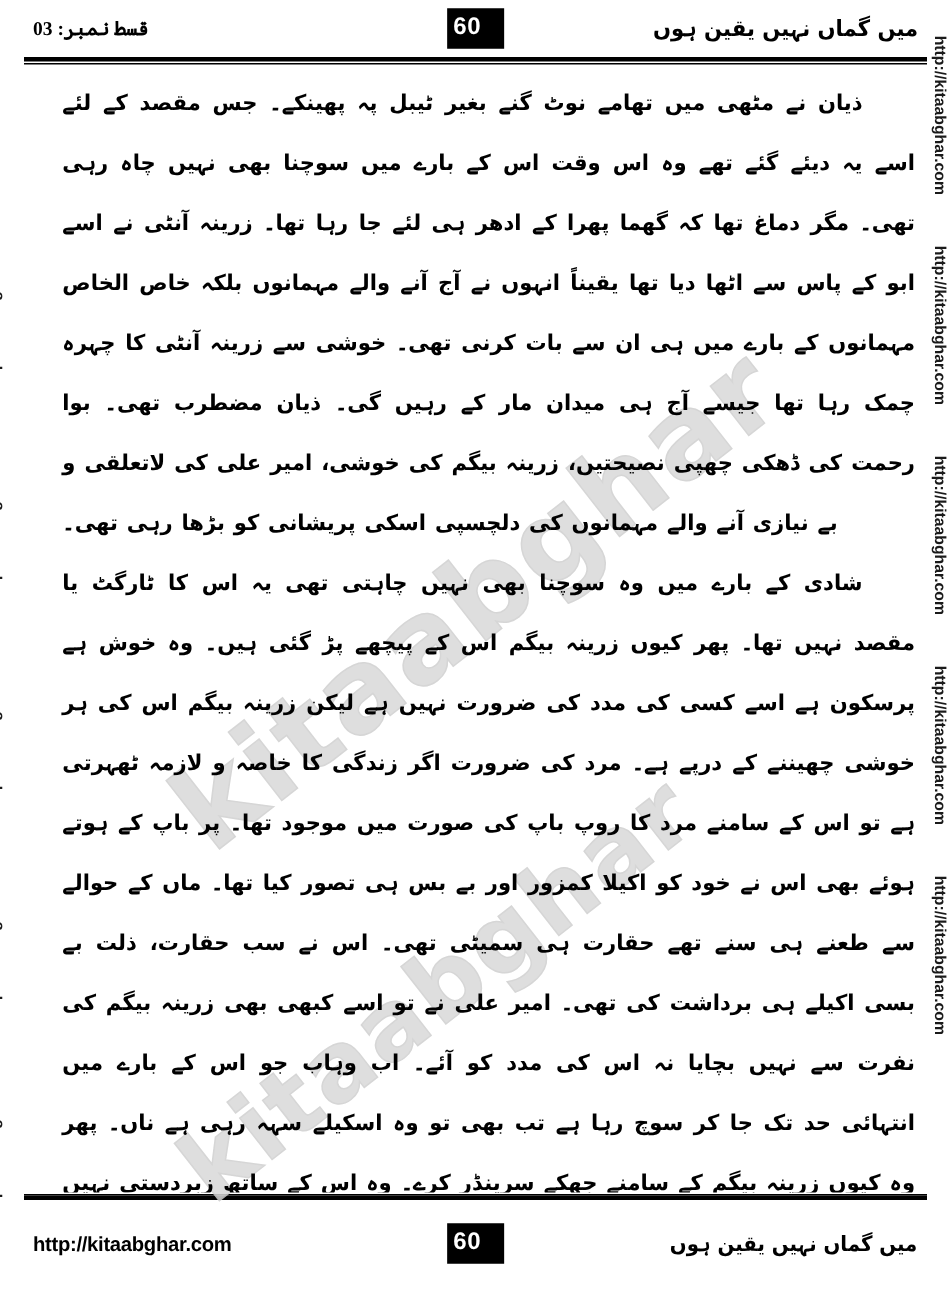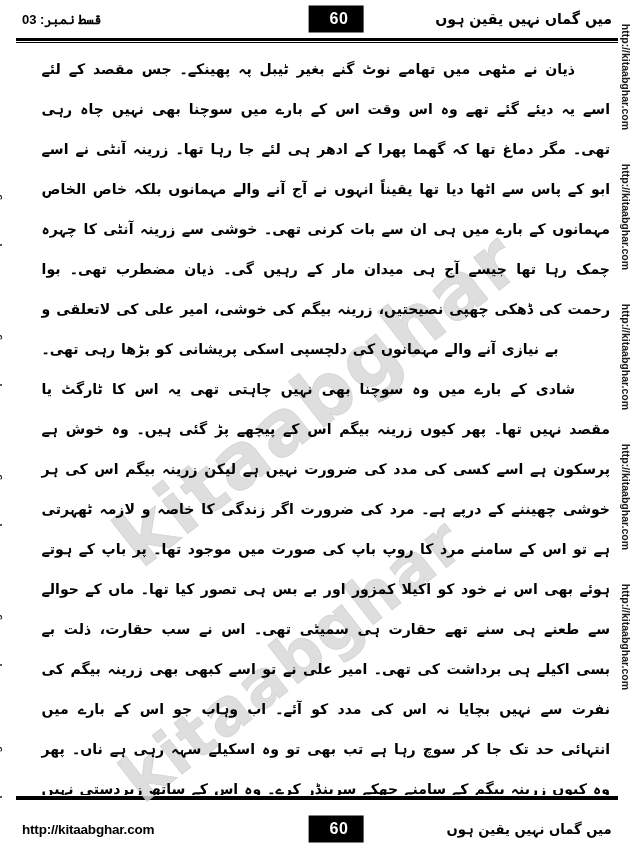--- a/index.html
+++ b/index.html
@@ -42,41 +42,40 @@
     font-family: "DejaVu Sans", "Liberation Sans", sans-serif;
     font-size: 15px;
     font-weight: 700;
     letter-spacing: -0.4px;
     white-space: nowrap;
     line-height: 1.1;
     transform: scaleX(0.94);
     transform-origin: right center;
   }
   .hdr-episode {
-    font-family: Liberation Sans, sans-serif;
+    font-family: Liberation Serif, serif;
     font-size: 13px;
     font-weight: 700;
     white-space: nowrap;
     direction: rtl;
   }
   .page-badge {
     position: absolute;
     left: 50%;
     top: 50%;
     transform: translate(-50%, -50%);
     background: #000000;
     color: #ffffff;
     font-family: "Liberation Sans", sans-serif;
     font-size: 16px;
     font-weight: 700;
     line-height: 1;
-    padding: 5px 15px 6px 21px;
+    padding: 5px 15px 6px 4px;
     letter-spacing: 0.5px;
     direction: ltr;
-    margin-left: 19px;
   }
 
   .rule-thick {
     height: 3px;
     background: #000;
     margin: 0 2px;
   }
   .rule-thin {
     height: 1px;
     background: #000;

